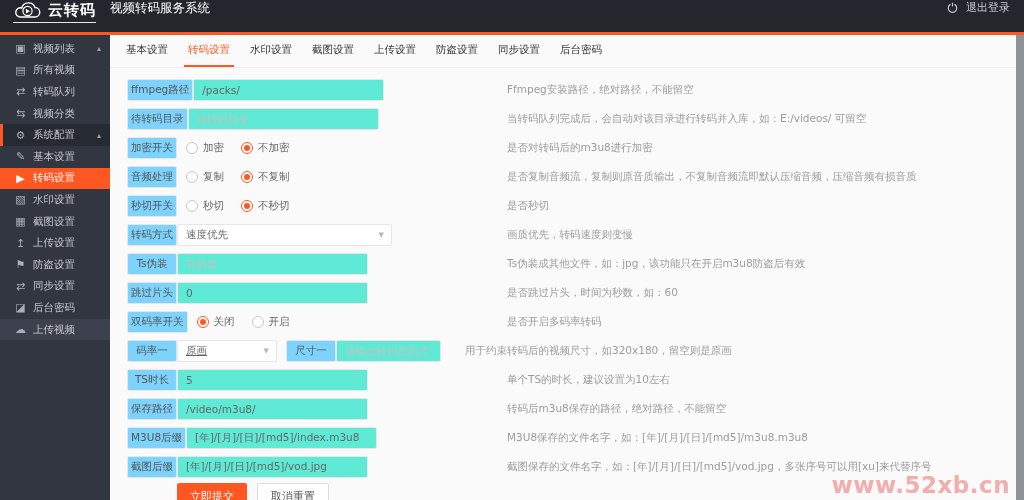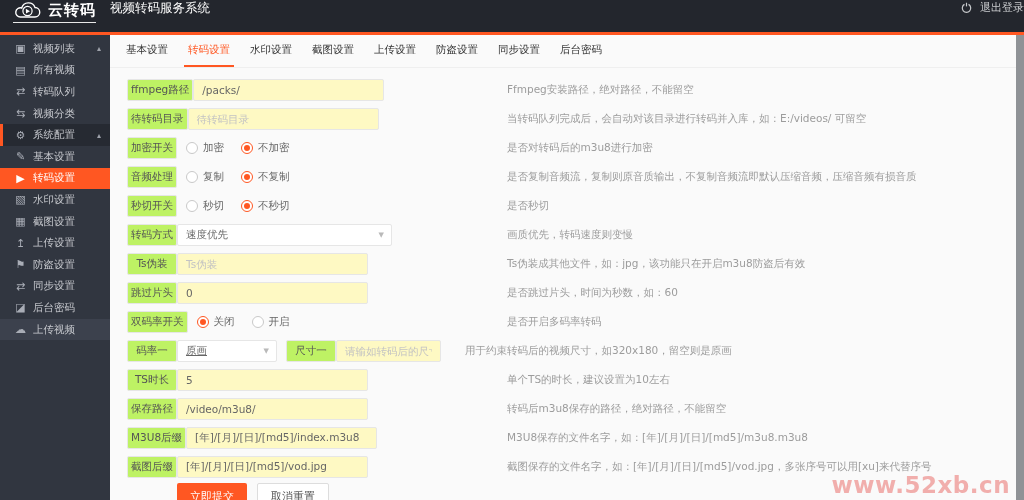--- a/index.html
+++ b/index.html
@@ -5,21 +5,21 @@
   * { margin:0; padding:0; box-sizing:border-box; }
   html,body { width:1024px; height:500px; overflow:hidden; }
   body { font-family:"DejaVu Sans","Liberation Sans",sans-serif; background:#fff; position:relative; }
 
   
   .topbar { height:32px; background:#23262d; display:flex; align-items:flex-start; color:#fff; }
   .logo { display:flex; align-items:center; gap:5px; margin-left:13px; padding-bottom:2px;
           border-bottom:1px solid #e8e8e8; }
   .logo-text { font-size:15px; font-weight:bold; letter-spacing:1px; }
   .app-title { margin-left:14px; font-size:12.5px; color:#fefefe; }
-  .logout { margin-left:auto; margin-right:0; display:flex; align-items:center; gap:8px;
+  .logout { margin-left:auto; margin-right:14px; display:flex; align-items:center; gap:8px;
             font-size:11px; color:#c9cbce; cursor:pointer; }
   .accent-line { height:3px; background:#ff5722; }
 
   
   .layout { display:flex; height:465px; position:relative; }
 
   
   .sidebar { width:110px; background:#313640; flex-shrink:0; padding-top:3px; }
   .side-item { height:21.6px; display:flex; align-items:center; padding-left:13px;
                font-size:10.5px; color:#c6c8cd; cursor:pointer; white-space:nowrap; }
@@ -37,25 +37,25 @@
   .content { flex:1; background:#fafafa; position:relative; padding-right:8px; }
   .tabbar { height:33px; display:flex; align-items:stretch; gap:12px; padding-left:12px;
             border-bottom:1px solid #efefef; }
   .tab { font-size:10.5px; color:#333; display:flex; align-items:center; padding:0 4px;
          cursor:pointer; border-bottom:2px solid transparent; }
   .tab.active { color:#ff5722; border-bottom-color:#ff5722; }
 
   
   .form { margin-top:7px; padding-left:17px; }
   .frow { height:29px; display:flex; align-items:center; position:relative; }
-  .flabel { min-width:50px; height:22px; padding:0 3px; border:1px solid #e6e6e6; background:#bef264;
+  .flabel { min-width:50px; height:22px; padding:0 3px; border:1px solid #e6e6e6; background:#7dd3fc;
             border-radius:2px; font-size:10.5px; color:#555; display:flex; align-items:center;
             justify-content:center; white-space:nowrap; flex-shrink:0; }
   .finput { width:191px; height:22px; border:1px solid #e6e6e6; border-radius:2px; padding:0 8px;
-            font-size:10.5px; color:#666; background:#fef9c3; outline:none;
+            font-size:10.5px; color:#666; background:#5eead4; outline:none;
             font-family:"DejaVu Sans","Liberation Sans",sans-serif; }
   .finput::placeholder { color:#c3c3c3; }
   .finput.size { width:105px; }
   .fselect { position:relative; width:215px; height:22px; border:1px solid #e6e6e6; border-radius:2px;
              background:#fff; font-size:10.5px; color:#666; display:flex; align-items:center;
              padding:0 8px; cursor:pointer; }
   .fselect .arr { position:absolute; right:7px; font-size:7px; color:#b9b9b9; }
   .fselect.narrow { width:100px;text-decoration:underline; }
   .lbl2 { margin-left:9px; }
   .radio-group { display:flex; align-items:center; margin-left:9px; }

